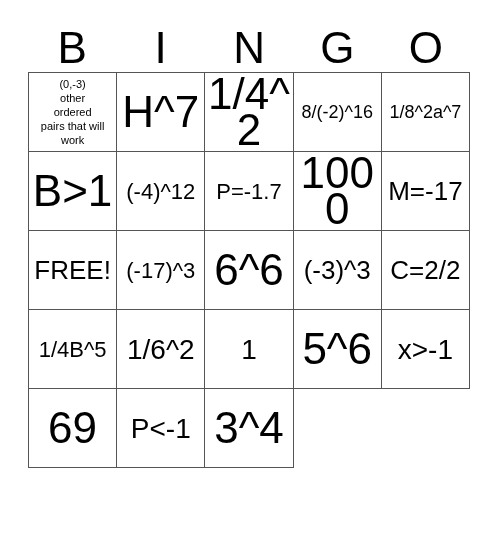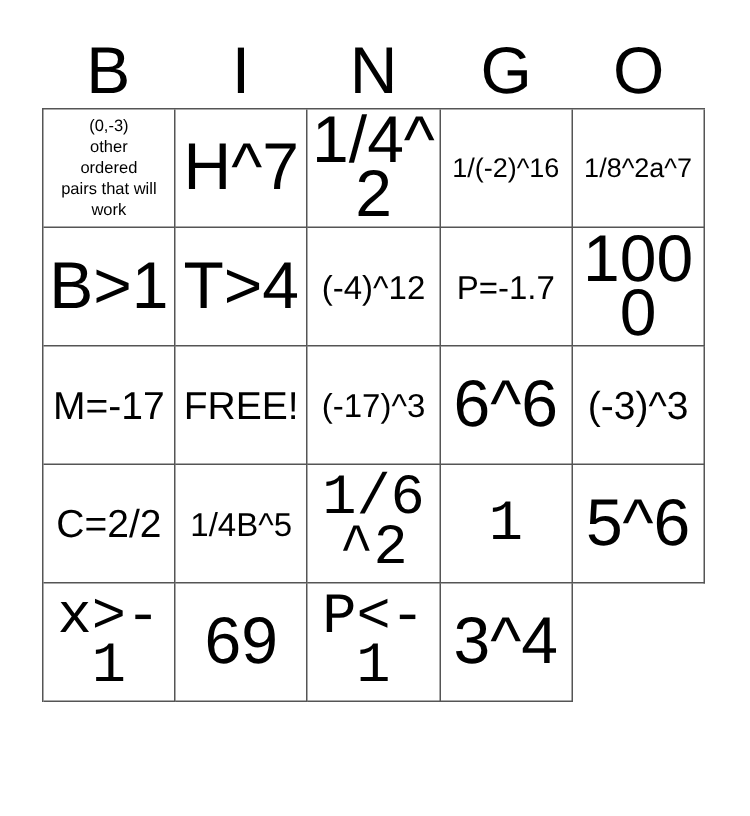--- a/index.html
+++ b/index.html
@@ -70,21 +70,21 @@
   }
   .cell-text {
     display: block;
     width: 100%;
     white-space: pre-line;
     word-break: break-word;
   }
 
   
   .sz-xxl .cell-text { font-size: 44px; line-height: 36px; }
-  .sz-xl  .cell-text { font-size: 38px; line-height: 33px; font-family: Liberation Mono, monospace; }
+  .sz-xl  .cell-text { font-size: 28px; line-height: 33px; }
   .sz-l   .cell-text { font-size: 26px; line-height: 29px; }
   .sz-m   .cell-text { font-size: 22px; line-height: 25px; }
   .sz-s   .cell-text { font-size: 18px; line-height: 21px; }
   .sz-xs  .cell-text { font-size: 11px; line-height: 14px; }
 </style>
 </head>
 <body>
 
 <div id="card">
 
@@ -104,30 +104,27 @@
 pairs that will
 work</span>
       </div>
       <div class="cell sz-xxl">
         <span class="cell-text">H^7</span>
       </div>
       <div class="cell sz-xxl">
         <span class="cell-text">1/4^2</span>
       </div>
       <div class="cell sz-s">
-        <span class="cell-text">1/(-2)^16</span>
+        <span class="cell-text">8/(-2)^16</span>
       </div>
       <div class="cell sz-s">
         <span class="cell-text">1/8^2a^7</span>
       </div>
       <div class="cell sz-xxl">
         <span class="cell-text">B&gt;1</span>
-      </div>
-      <div class="cell sz-xxl">
-        <span class="cell-text">T&gt;4</span>
       </div>
       <div class="cell sz-m">
         <span class="cell-text">(-4)^12</span>
       </div>
       <div class="cell sz-m">
         <span class="cell-text">P=-1.7</span>
       </div>
       <div class="cell sz-xxl">
         <span class="cell-text">1000</span>
       </div>

